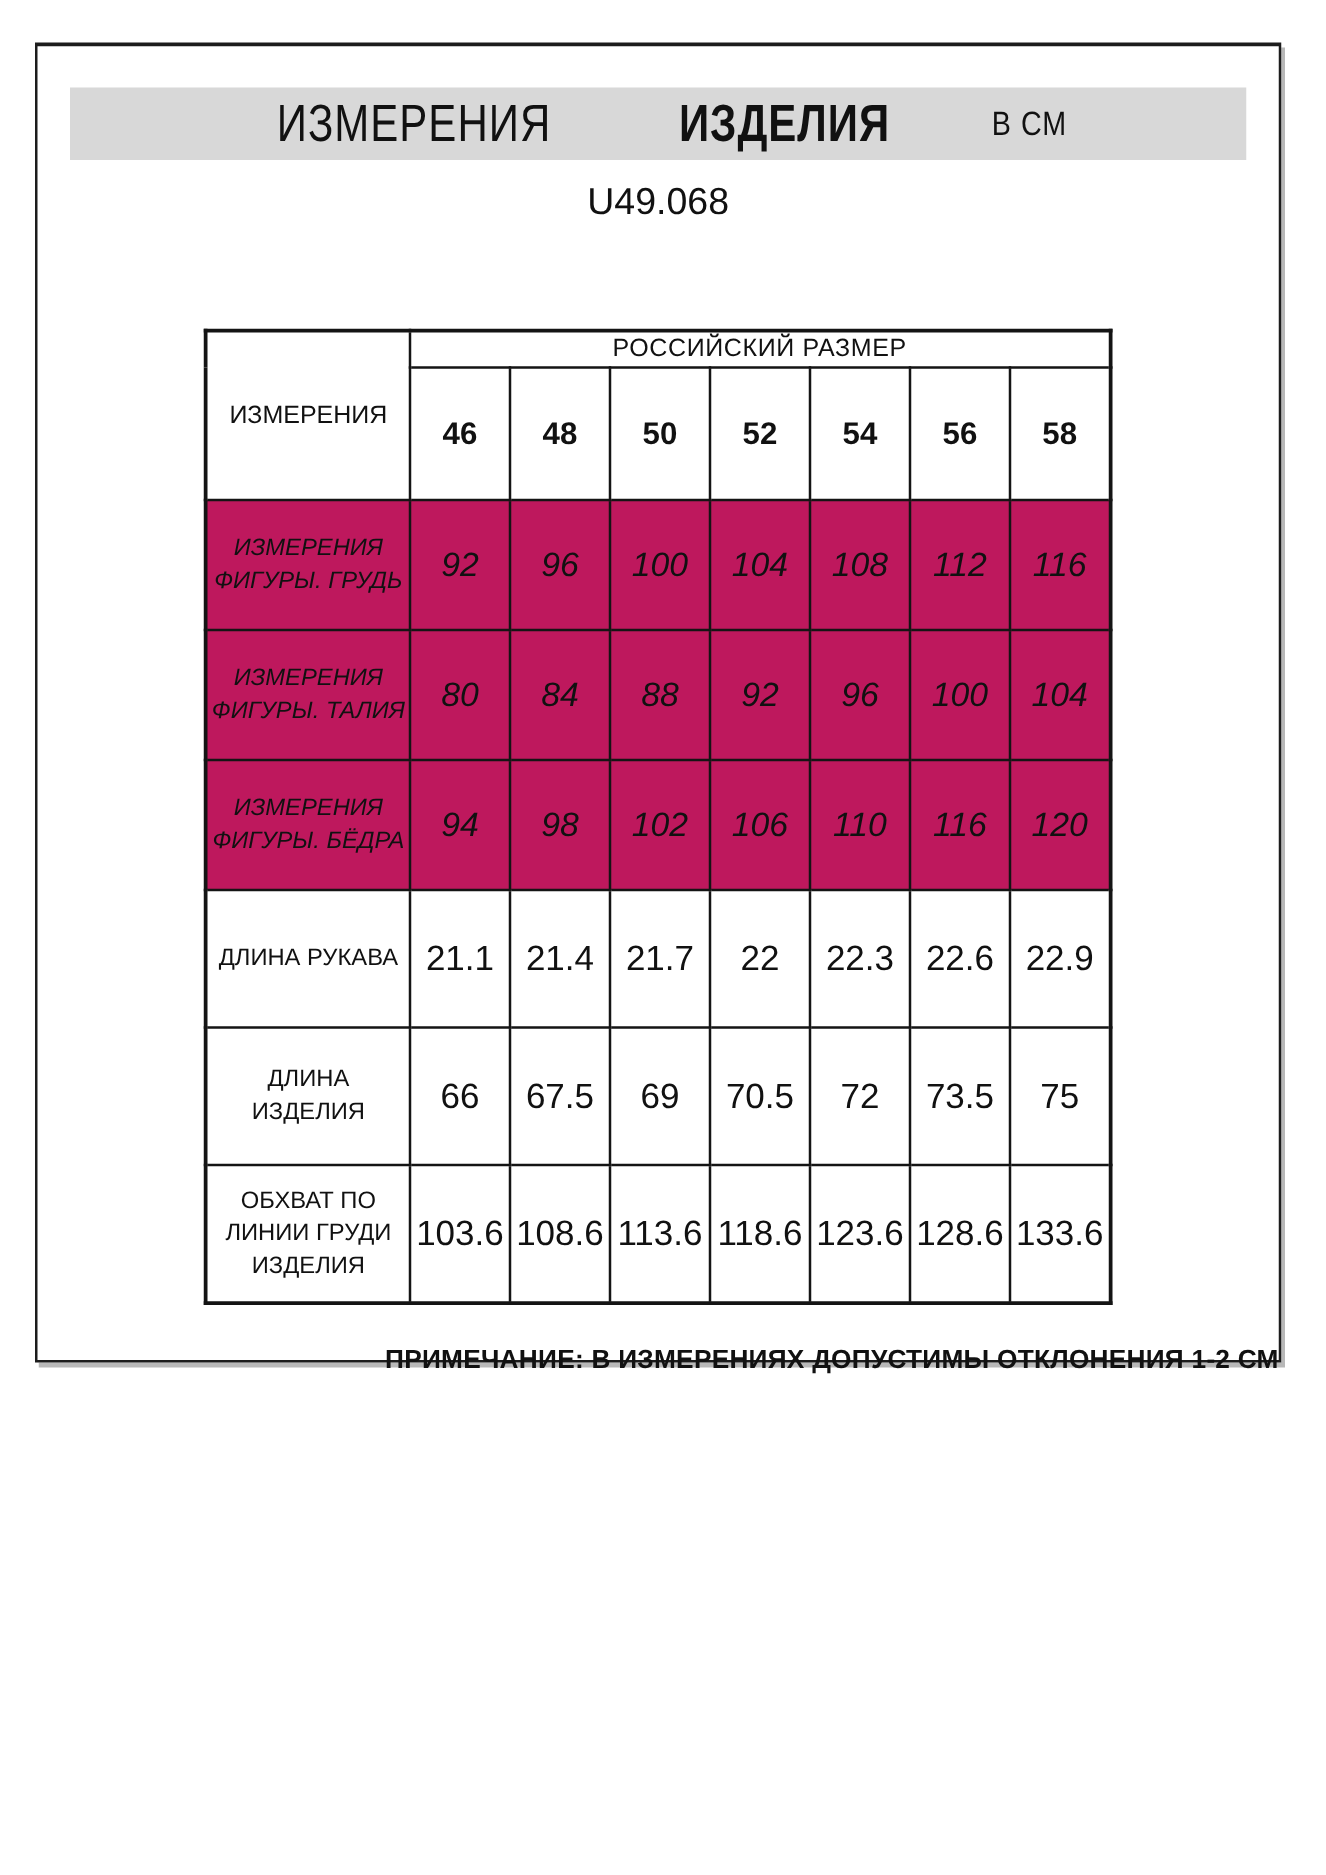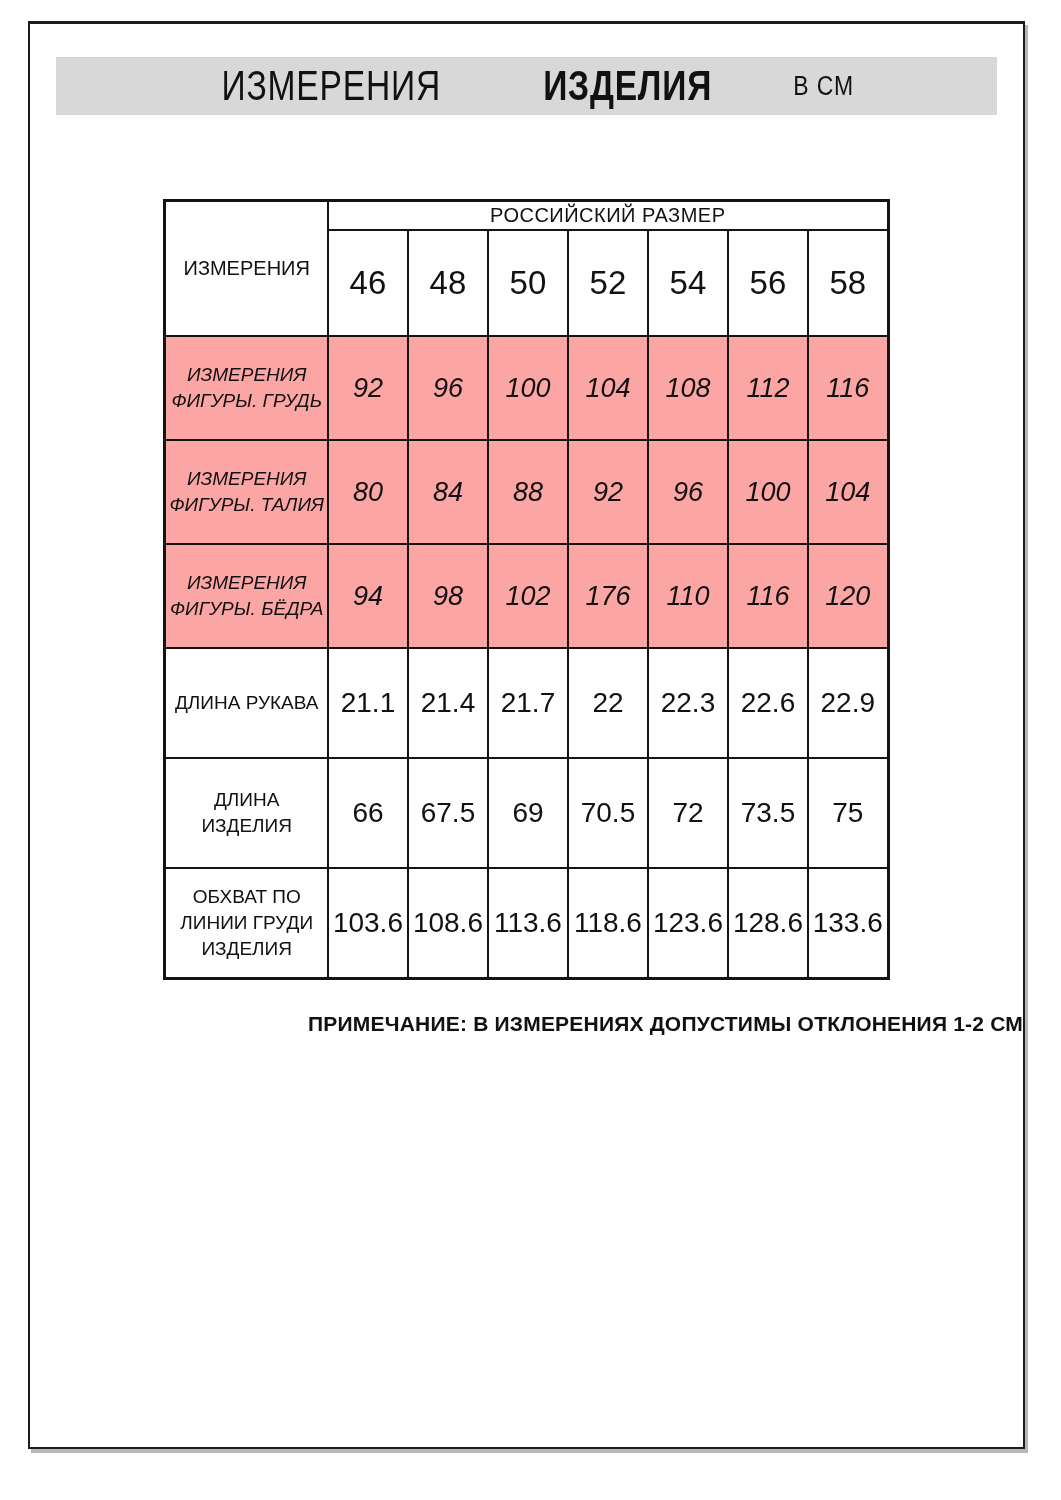--- a/index.html
+++ b/index.html
@@ -1,20 +1,20 @@
 <!DOCTYPE html>
 <html><head>
 <meta charset="utf-8">
 <style>
   * { margin:0; padding:0; box-sizing:border-box; }
   html,body { width:1061px; height:1500px; background:#ffffff; overflow:hidden;
     font-family:"Liberation Sans","DejaVu Sans",sans-serif; color:#111; }
 
   .frame {
-    position:absolute; left:28px; top:21px; width:997px; height:1428px;
+    position:absolute; left:28px; top:34px; width:997px; height:1056px;
     background:#fff; border:2px solid #1c1c1c; border-top-width:3px;
     box-shadow:3px 4px 0 #b8b8b8;
   }
 
   .banner {
     margin:33px 26px 0 26px; height:58px; background:#d8d8d8;
     display:flex; align-items:center; justify-content:center; gap:54px;
   }
   .banner .t-reg  { font-size:42px; display:inline-block; transform:scaleX(.8); letter-spacing:1px; }
   .banner .t-bold { font-size:42px; font-weight:700; display:inline-block; transform:scaleX(.8); letter-spacing:1px; }
@@ -34,42 +34,43 @@
   .size-table col.c-label { width:163px; }
   .size-table col.c-size  { width:80px; }
 
   tr.hdr-row   { height:28px; }
   tr.size-row  { height:106px; }
   tr.row-fig   { height:104px; }
   tr.row-prod  { height:110px; }
 
   td.corner      { font-size:20px; }
   td.size-header { font-size:20px; letter-spacing:.5px; }
-  td.size-num    { font-size:33px; font-weight:400; }
+  td.size-num    { font-size:25px; font-weight:700; }
 
-  tr.row-fig  td { background:#fca5a5; font-style:italic; }
+  tr.row-fig  td { background:#be185d; font-style:italic; }
   tr.row-fig  td.row-label { font-size:19px; line-height:1.35; }
   tr.row-fig  td.row-val   { font-size:27px; }
 
   tr.row-prod td.row-label { font-size:19px; line-height:1.35;margin-top:31px; }
   tr.row-prod td.row-val   { font-size:28px; }
 
   .note { text-align:right; font-weight:700; font-size:21px; margin-top:32px; letter-spacing:.2px; }
 </style>
 </head>
 <body>
 
 <div class="frame">
 
   <div class="banner">
     <span class="t-reg">ИЗМЕРЕНИЯ</span>
     <span class="t-bold">ИЗДЕЛИЯ</span>
     <span class="t-unit">В СМ</span>
   </div>
 
+  <div class="article">U49.068</div>
 
 
   <table class="size-table">
     <colgroup>
       <col class="c-label">
       <col class="c-size">
         <col class="c-size">
         <col class="c-size">
         <col class="c-size">
       <col class="c-size">
@@ -111,21 +112,21 @@
         <td class="row-val">96</td>
         <td class="row-val">100</td>
         <td class="row-val">104</td>
       </tr>
 
       <tr class="row-fig">
         <td class="row-label">ИЗМЕРЕНИЯ ФИГУРЫ. БЁДРА</td>
         <td class="row-val">94</td>
         <td class="row-val">98</td>
         <td class="row-val">102</td>
-        <td class="row-val">176</td>
+        <td class="row-val">106</td>
         <td class="row-val">110</td>
         <td class="row-val">116</td>
         <td class="row-val">120</td>
       </tr>
 
       <tr class="row-prod">
         <td class="row-label">ДЛИНА РУКАВА</td>
         <td class="row-val">21.1</td>
         <td class="row-val">21.4</td>
         <td class="row-val">21.7</td>

